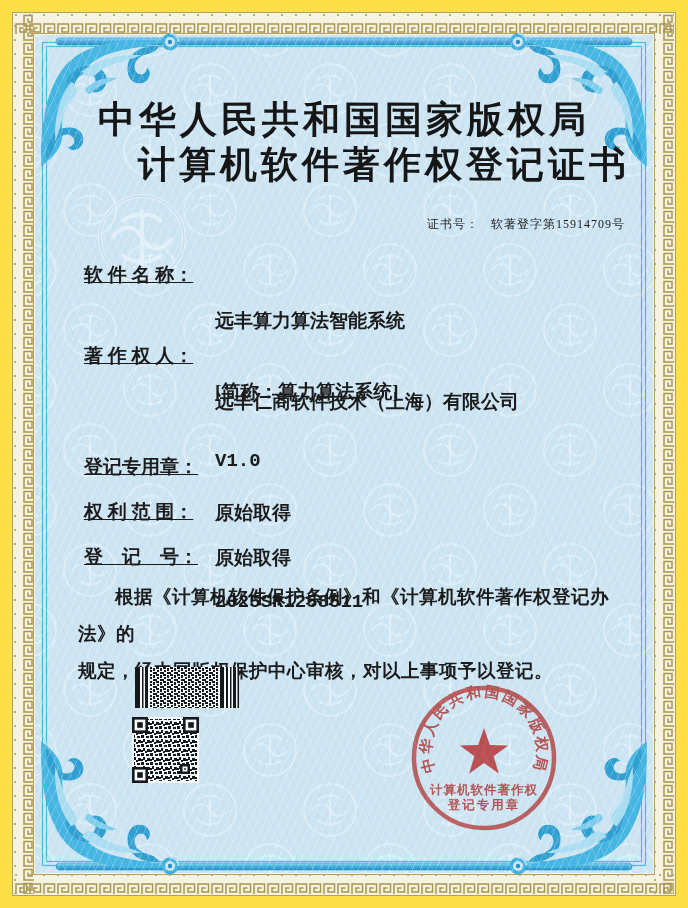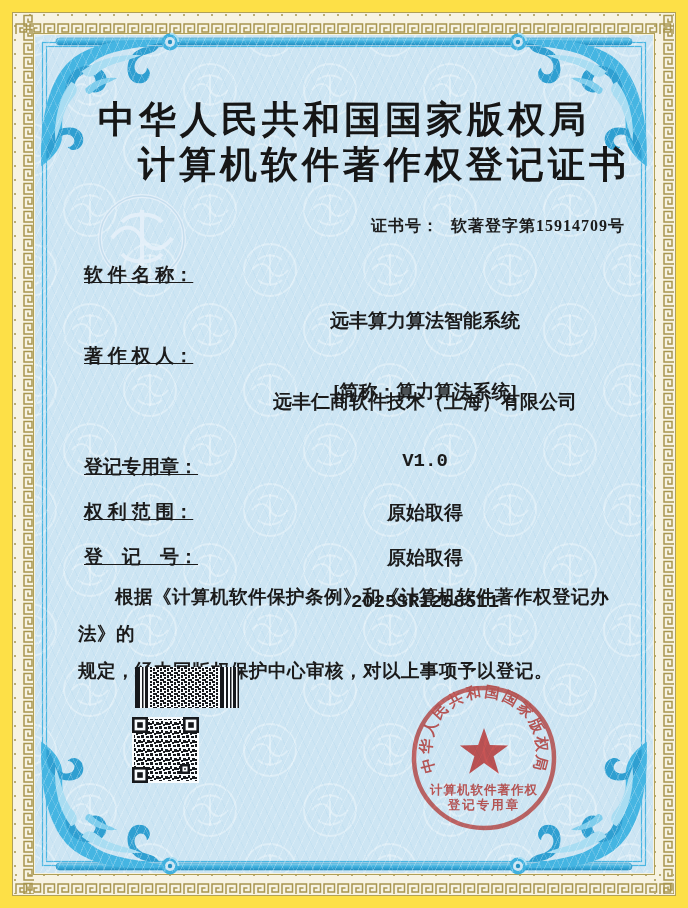--- a/index.html
+++ b/index.html
@@ -19,26 +19,26 @@
     pointer-events:none;
   }
   .title1,.title2{
     position:absolute;left:0;width:688px;text-align:center;
     font-size:37px;font-weight:700;letter-spacing:4px;color:#161616;
   }
   .title1{top:95px;}
   .title2{top:140px;padding-left:40px;}
   .certno{
     position:absolute;right:63px;top:216px;
-    font-size:16px;font-weight:700;letter-spacing:1px;
+    font-size:12px;font-weight:400;letter-spacing:1px;
   }
   .certno .val{margin-left:12px;}
   .field-row{position:absolute;left:84px;font-size:19px;font-weight:700;}
   .field-row .lbl{position:absolute;left:0;top:0;width:128px;white-space:pre;text-decoration:underline;}
-  .field-row .vals{position:absolute;left:131px;top:0;width:420px;line-height:23.5px;white-space:pre;text-align:center;}
+  .field-row .vals{position:absolute;left:131px;top:0;width:420px;line-height:23.5px;white-space:pre;}
   .mono{font-family:"Liberation Mono","DejaVu Sans Mono",monospace;font-size:19px;}
   .statement{
     position:absolute;left:78px;top:579px;width:534px;
     font-size:18.5px;font-weight:700;line-height:37px;letter-spacing:.5px;
   }
   .statement .l1{text-indent:2em;}
   .watermark{position:absolute;left:84px;top:180px;opacity:.85;pointer-events:none;}
   .barcode{position:absolute;left:135px;top:667px;}
   .qrcode{position:absolute;left:132px;top:717px;}
   .seal{position:absolute;left:409px;top:683px;opacity:.9;mix-blend-mode:multiply;}

